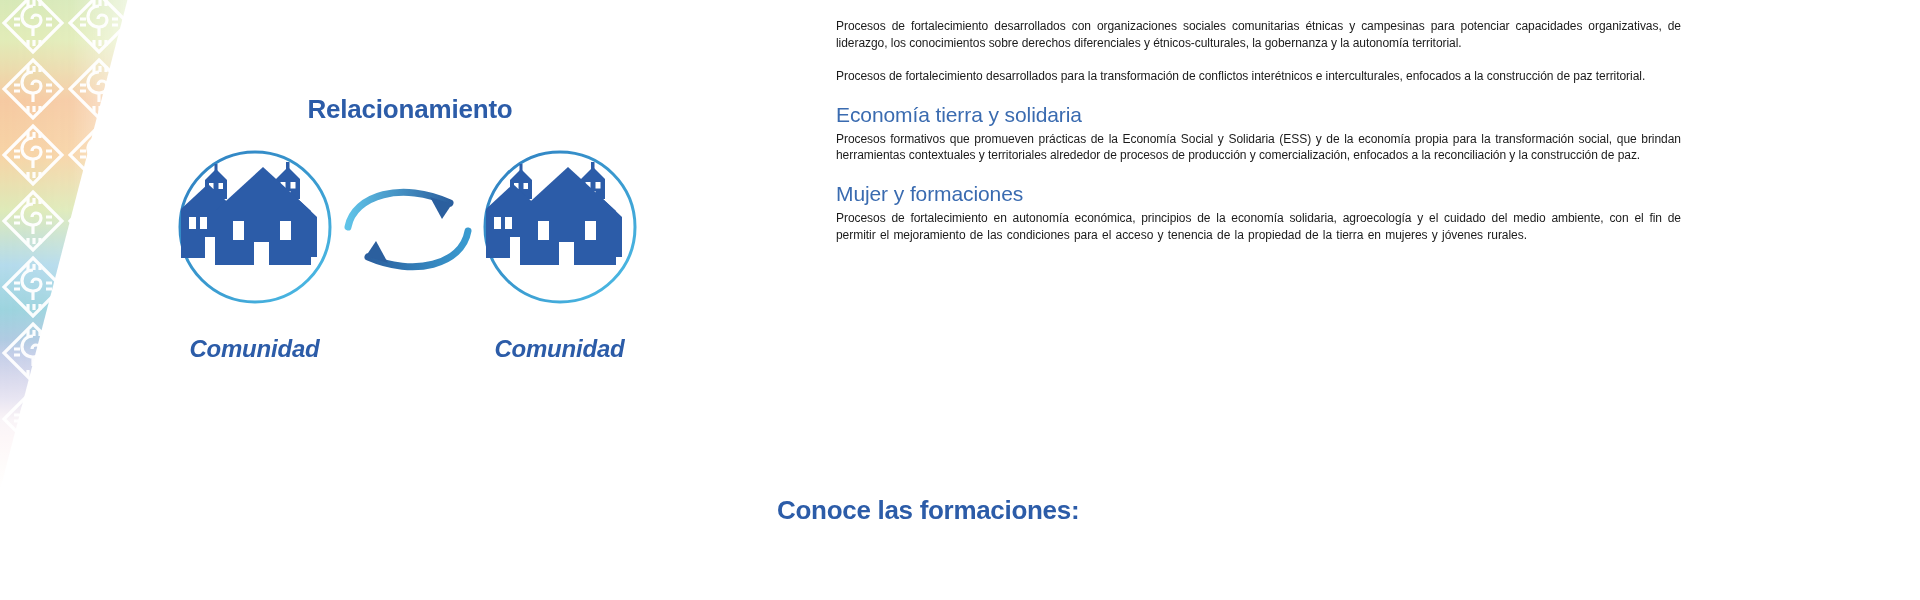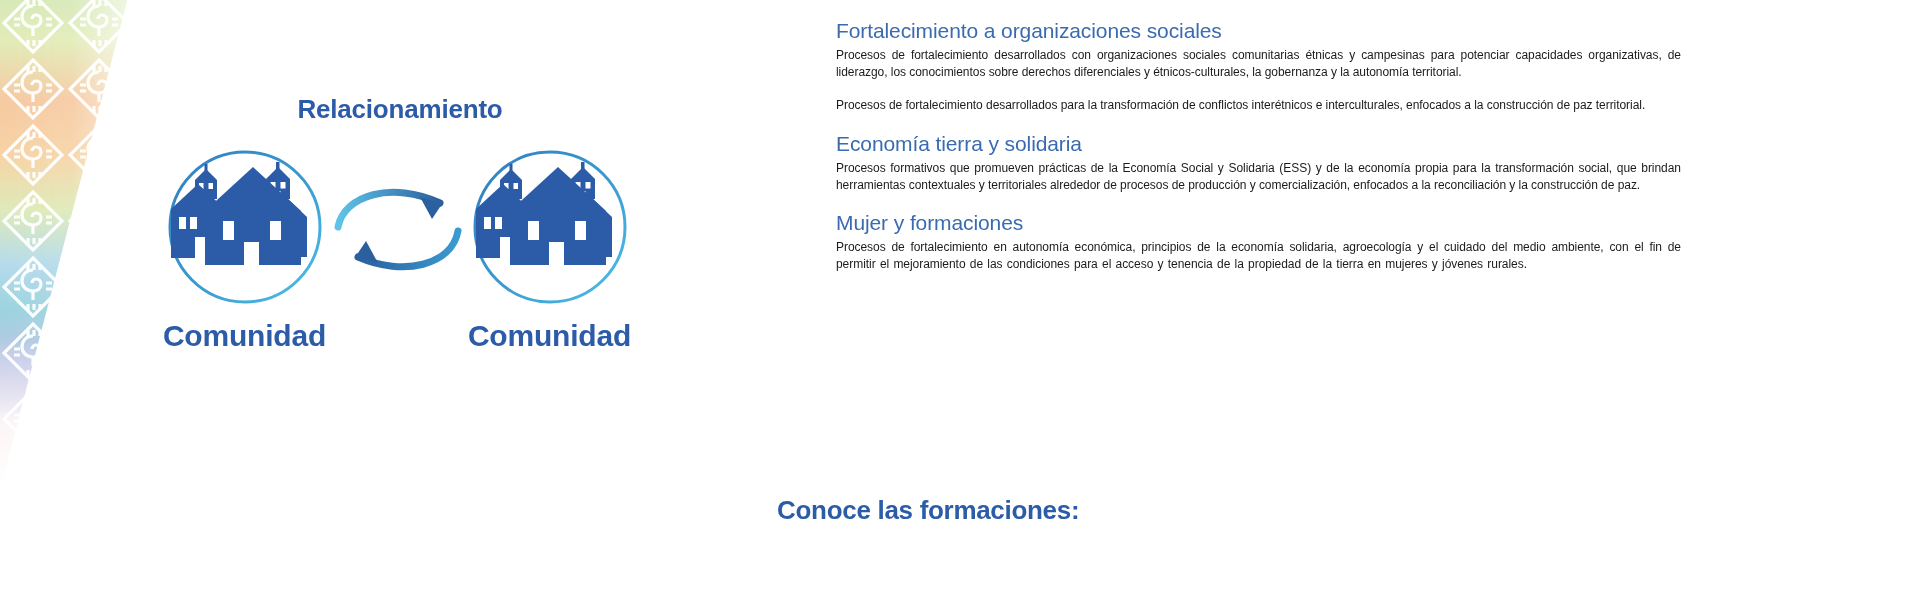--- a/index.html
+++ b/index.html
@@ -24,21 +24,21 @@
     width: 170px;
     height: 500px;
     overflow: hidden;
     pointer-events: none;
   }
   #deco-pattern svg { display: block; }
 
   
   #relacionamiento-block {
     position: absolute;
-    left: 150px;
+    left: 160px;
     top: 70px;
     width: 500px;
     height: 300px;
   }
   #relacionamiento-title {
     text-align: center;
     font-size: 26px;
     font-weight: bold;
     color: #2c5ca8;
     letter-spacing: -0.2px;
@@ -58,25 +58,26 @@
   }
   .community-group.left  { left: 12px; }
   .community-group.right { left: 317px; }
   .community-circle {
     width: 160px;
     height: 160px;
     margin: 0 auto;
     position: relative;
   }
   .community-label {
-    margin-top: 12px;
-    font-size: 30px;
+    margin-top: 28px;
+    font-size: 24px;
     font-weight: bold;
     color: #2c5ca8;
     letter-spacing: -0.2px;
+    font-style: italic;
   }
   #exchange-arrows {
     position: absolute;
     left: 180px;
     top: 28px;
     width: 140px;
     height: 110px;
   }
 
   
@@ -306,21 +307,20 @@
       </div>
       <div class="community-label">Comunidad</div>
     </div>
 
   </div>
 </section>
 
 <section id="content-column">
 
   <article class="topic-block">
-    <h3 class="topic-heading">Fortalecimiento a organizaciones sociales</h3>
     <p class="topic-body">Procesos de fortalecimiento desarrollados con organizaciones sociales comunitarias étnicas y campesinas para potenciar capacidades organizativas, de liderazgo, los conocimientos sobre derechos diferenciales y étnicos-culturales, la gobernanza y la autonomía territorial.</p>
   </article>
 
   <article class="topic-block">
     <p class="topic-body">Procesos de fortalecimiento desarrollados para la transformación de conflictos interétnicos e interculturales, enfocados a la construcción de paz territorial.</p>
   </article>
 
   <article class="topic-block">
     <h3 class="topic-heading">Economía tierra y solidaria</h3>
     <p class="topic-body">Procesos formativos que promueven prácticas de la Economía Social y Solidaria (ESS) y de la economía propia para la transformación social, que  brindan herramientas contextuales y territoriales alrededor de procesos de producción y comercialización, enfocados a la reconciliación y la construcción de paz.</p>

